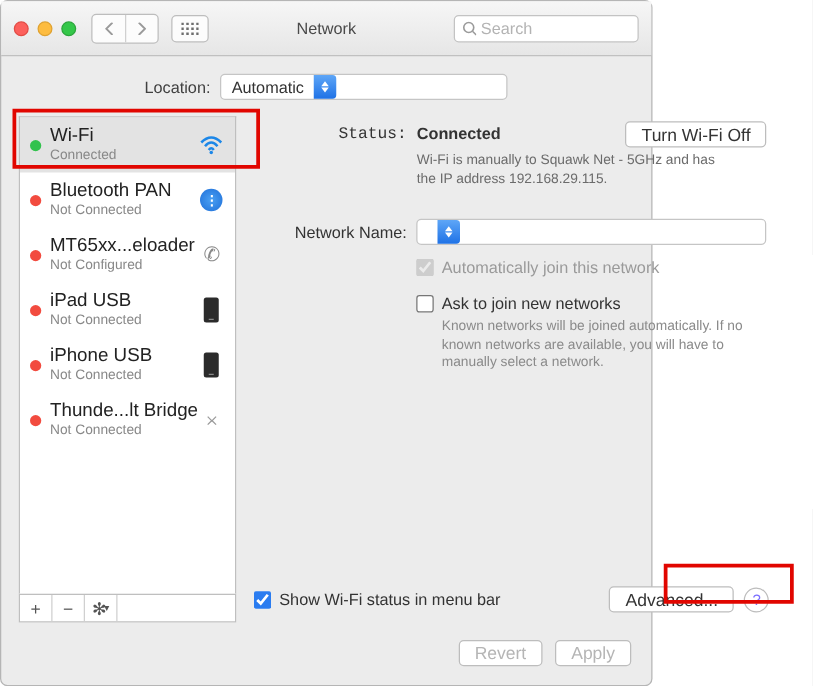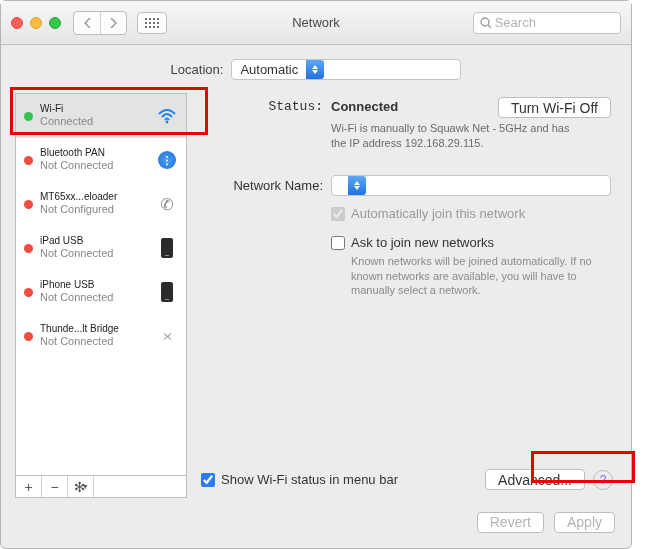--- a/index.html
+++ b/index.html
@@ -6,21 +6,21 @@
   body {
     font-family: -apple-system, "Helvetica Neue", Helvetica, Arial, sans-serif;
     font-size: 13px;
     color: #333;
     background: #fff;
     width: 650px;
     height: 549px;
     overflow: hidden;
   }
   .window {
-    width: 632px;
+    width: 522px;
     height: 549px;
     background: #ececec;
     border: 1px solid #b5b5b5;
     border-radius: 6px;
     display: flex;
     flex-direction: column;
   }
   
   .toolbar {
     height: 44px;
@@ -101,21 +101,21 @@
     display:flex; align-items:center; padding: 6px 8px 6px 8px; height: 44px;
     border-bottom: 0px solid transparent; position: relative;
   }
   .sidebar-row.selected { background: #e3e3e3; }
   .status-dot {
     width: 9px; height:9px; border-radius:50%; flex-shrink:0; margin-right:7px;
   }
   .status-dot.green { background:#32c24d; }
   .status-dot.red { background:#f24b3f; }
   .row-text { flex:1; line-height:1.2; overflow:hidden;}
-  .row-text .name { font-size:10px; color:#222; white-space:nowrap; overflow:hidden; text-overflow:ellipsis; }
+  .row-text .name { font-size:15px; color:#222; white-space:nowrap; overflow:hidden; text-overflow:ellipsis; }
   .row-text .sub { font-size:11px; color:#888; }
   .row-icon { width:22px; display:flex; justify-content:center; align-items:center; }
   .wifi-ico { color:#1c87e8; }
   .bt-ico {
     width:18px; height:18px; border-radius:50%; background: radial-gradient(#4aa0f3,#1f6fd8);
     display:flex; align-items:center; justify-content:center; color:#fff; font-size:11px; font-weight:bold;
   }
   .phone-ico { width:12px; height:20px; background:#2b2b2b; border-radius:2px; position:relative;}
   .phone-ico::after{content:"";position:absolute;bottom:2px;left:4px;width:4px;height:1px;background:#888;}
   .telephony-ico { font-size:16px; color:#888;}

